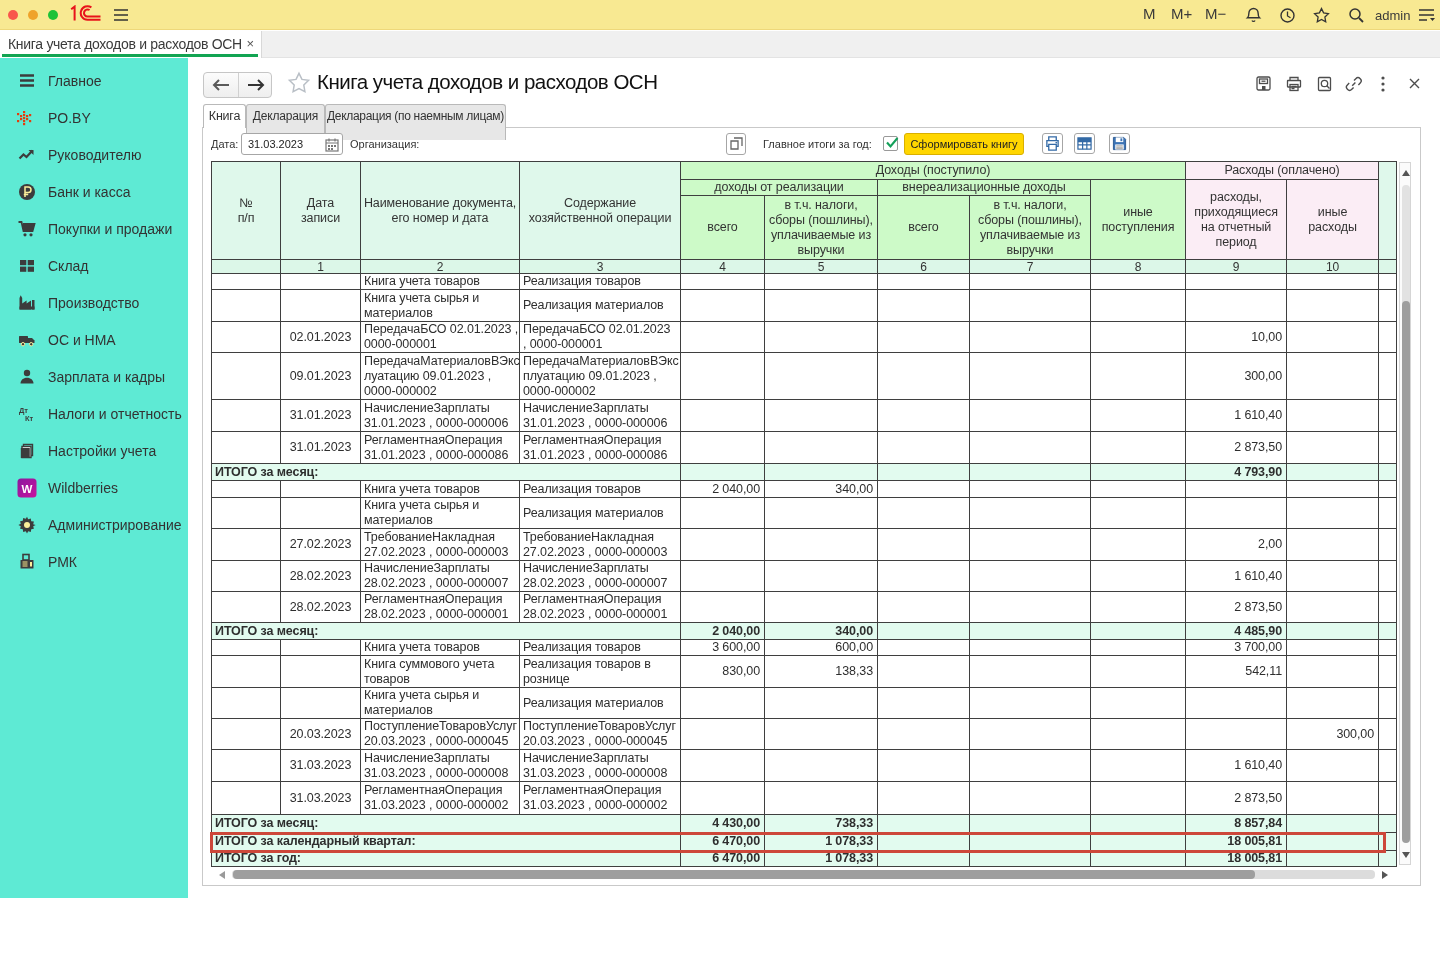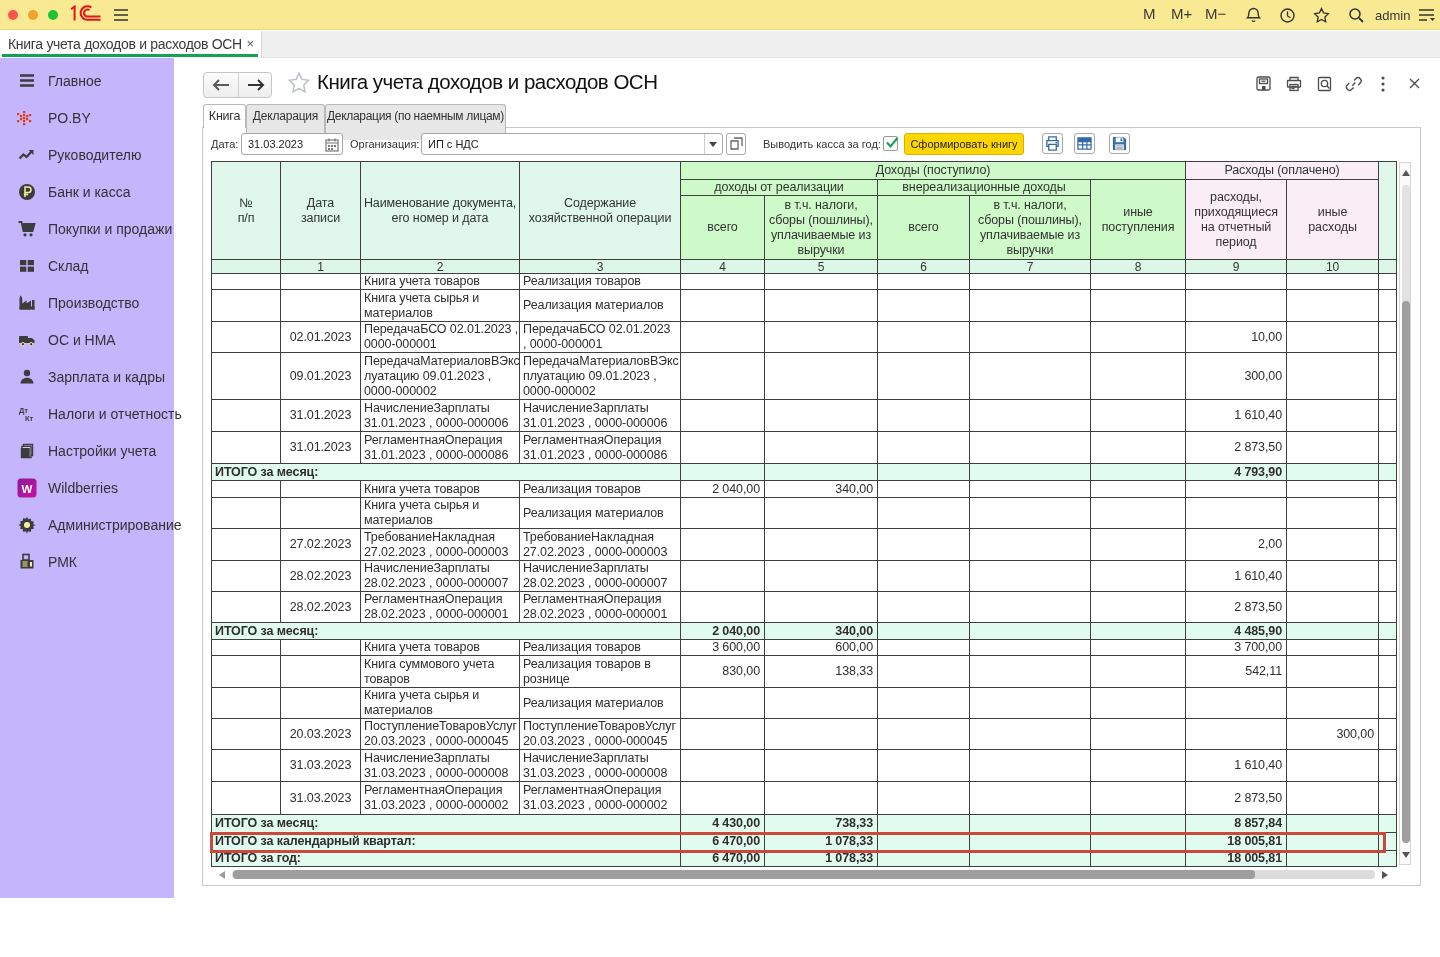--- a/index.html
+++ b/index.html
@@ -5,21 +5,21 @@
 html,body { width:1440px; height:957px; background:#fff; font-family:"Liberation Sans",sans-serif; position:relative; overflow:hidden; }
 #topbar { position:absolute; left:0; top:0; width:1440px; height:30px; background:#f8e992; border-bottom:1px solid #eed87a; }
 .tl-dot { position:absolute; top:10px; width:10px; height:10px; border-radius:50%; }
 #t-title { position:absolute; left:148px; top:8px; font-size:13px; color:#333; }
 .tr-ico { position:absolute; top:5px; color:#3a3a3a; }
 #tabstrip { position:absolute; left:0; top:31px; width:1440px; height:27px; background:#f0f0f0; border-bottom:1px solid #e3e3e3; }
 #atab { position:absolute; left:0; top:0; width:262px; height:27px; background:#fff; border-right:1px solid #d8d8d8; }
 #atab span { position:absolute; left:8px; top:5px; font-size:14px; letter-spacing:-0.3px; color:#3a3a3a; white-space:nowrap; }
 #atab i { position:absolute; right:7px; top:5px; font-style:normal; font-size:13px; color:#555; }
 #atab .uline { position:absolute; left:2px; bottom:1px; width:256px; height:3px; background:#12a452; }
-#sidebar { position:absolute; left:0; top:58px; width:174px; height:840px; background:#c4b5fd; }
+#sidebar { position:absolute; left:0; top:58px; width:188px; height:840px; background:#5eead4; }
 .si { position:absolute; left:0; width:190px; height:22px; }
 .sic { position:absolute; left:17px; top:0; width:20px; height:20px; }
 .sic svg { width:20px; height:20px; }
 .sil { position:absolute; left:48px; top:2px; font-size:14px; color:#333; white-space:nowrap; }
 #content { position:absolute; left:190px; top:58px; width:1250px; height:899px; background:#fff; }
 #navbtns { position:absolute; left:13px; top:14px; width:69px; height:26px; background:linear-gradient(#fcfcfc,#eee); border:1px solid #c6c6c6; border-radius:4px; }
 #navbtns .sep { position:absolute; left:34px; top:0; width:1px; height:24px; background:#d0d0d0; }
 #star { position:absolute; left:97px; top:13px; }
 #h1 { position:absolute; left:127px; top:12px; font-size:20.5px; font-weight:400; color:#111; letter-spacing:-0.5px; }
 .hico { position:absolute; top:18px; }
@@ -282,33 +282,26 @@
   <span style="position:absolute;left:8px;top:5px;">Дата:</span>
   <div class="inp" style="left:38px;width:102px;">
         <span style="position:absolute;left:6px;top:4px;">31.03.2023</span>
     <svg style="position:absolute;right:3px;top:4px" width="14" height="14" viewBox="0 0 14 14">
           <rect x="1" y="2" width="12" height="11" fill="none" stroke="#777" stroke-width="1.2"></rect>
           <path d="M1 5h12M4 0.5v3M10 0.5v3" stroke="#777" stroke-width="1.2"></path>
           <path d="M3 7h2v2H3zM6 7h2v2H6zM9 7h2v2H9zM3 10h2v2H3zM6 10h2v2H6z" fill="#777"></path>
         </svg>
   </div>
   <span style="position:absolute;left:147px;top:5px;">Организация:</span>
-  <div class="inp" style="left:218px;width:302px;">
-        <span style="position:absolute;left:6px;top:4px;">ИП с НДС</span>
-    <span style="position:absolute;right:17px;top:0;width:1px;height:20px;background:#ccc;"></span>
-    <svg style="position:absolute;right:5px;top:8px" width="8" height="5" viewBox="0 0 8 5">
-          <path d="M0 0h8L4 5z" fill="#444"></path>
-        </svg>
-  </div>
   <div class="inp" style="left:523px;width:20px;">
     <svg style="position:absolute;left:3px;top:3px" width="13" height="13" viewBox="0 0 13 13">
           <path d="M1 4h7v8H1zM4 1h8v8" fill="none" stroke="#666" stroke-width="1.3"></path>
         </svg>
   </div>
-  <span style="position:absolute;left:560px;top:5px;">Выводить касса за год:</span>
+  <span style="position:absolute;left:560px;top:5px;">Главное итоги за год:</span>
   <div style="position:absolute;left:680px;top:3px;width:15px;height:15px;border:1px solid #999;border-radius:2px;background:#fff;">
     <svg style="position:absolute;left:0px;top:-2px" width="15" height="15" viewBox="0 0 15 15">
           <path d="M3 7.5l3.5 4L13.5 3" fill="none" stroke="#14a05a" stroke-width="2.1"></path>
         </svg>
   </div>
   <div style="position:absolute;left:701px;top:0;width:120px;height:22px;background:#ffd600;border:1px solid #d9af00;border-radius:3px;text-align:center;line-height:20px;color:#222;font-size:11px;">Сформировать книгу</div>
   <div class="inp" style="left:839px;width:21px;height:21px;">
     <svg style="position:absolute;left:2px;top:2px" width="15" height="15" viewBox="0 0 16 16">
           <path d="M4 5V1h8v4M4 11H2V5h12v6h-2M4 9h8v6H4z" fill="#fff" stroke="#336aa6" stroke-width="1.4"></path>
           <circle cx="12" cy="7" r="0.9" fill="#336aa6"></circle>

